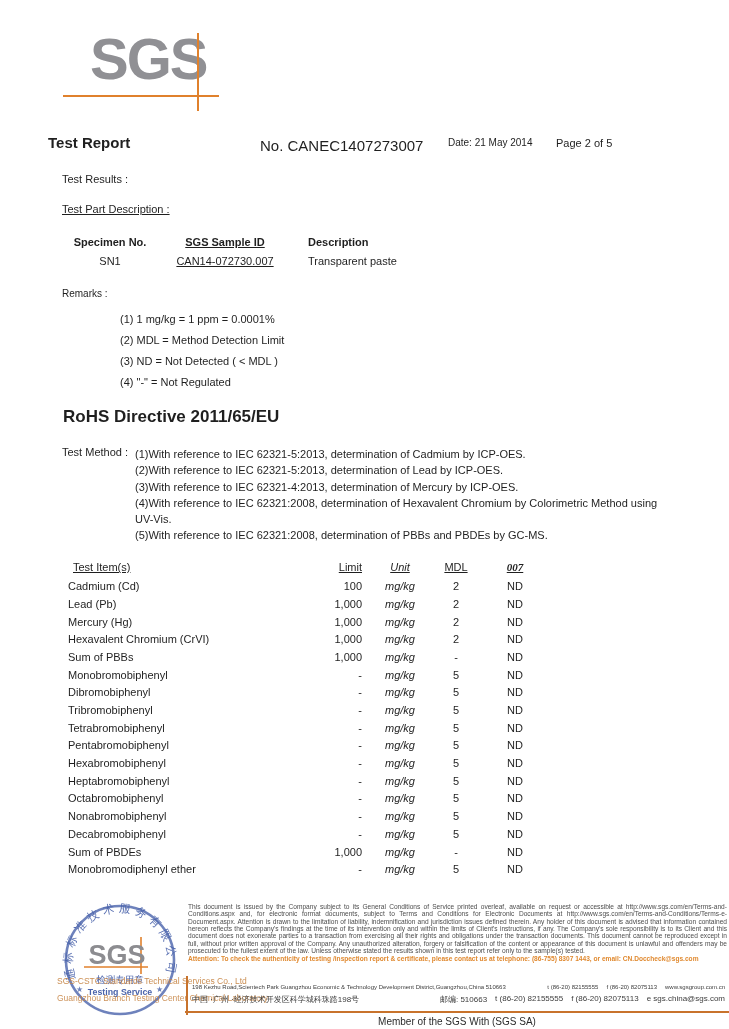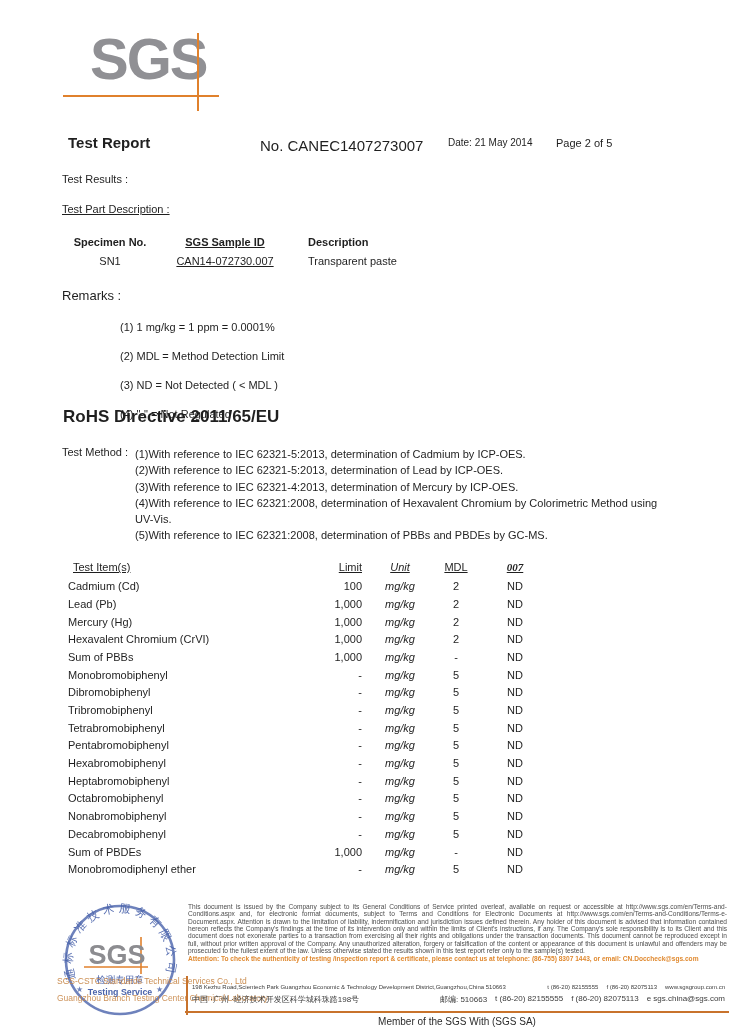--- a/index.html
+++ b/index.html
@@ -8,40 +8,40 @@
           font-family:"Liberation Sans", sans-serif; color:#1f1f1f; overflow:hidden; }
   .abs { position:absolute; }
 
   
   .logo-text { position:absolute; left:90px; top:30px; font-size:58px; font-weight:bold;
                color:#909094; letter-spacing:-2px; line-height:1; }
   .logo-hline { position:absolute; left:63px; top:95px; width:156px; height:2px; background:#e0812c; }
   .logo-vline { position:absolute; left:197px; top:33px; width:2px; height:78px; background:#e0812c; }
 
   
-  .hdr-title { left:68px; top:134px; font-size:15px; font-weight:bold; }
+  .hdr-title { left:48px; top:134px; font-size:15px; font-weight:bold; }
   .hdr-no   { left:260px; top:137px; font-size:15px; }
   .hdr-date { left:448px; top:137px; font-size:10px; }
   .hdr-page { left:556px; top:137px; font-size:11px; }
 
   .lbl-results { left:62px; top:173px; font-size:11px; }
   .lbl-partdesc { left:62px; top:203px; font-size:11px; text-decoration:underline; }
 
   
   .stable { left:68px; top:236px; width:500px; font-size:11px; }
   .srow { display:flex; }
   .srow + .srow { margin-top:7px; }
   .s-c1 { width:84px; text-align:center; }
   .s-c2 { width:130px; text-align:center; margin-left:8px;text-decoration:underline; }
   .s-c3 { margin-left:18px; text-align:left; }
   .shead .s-c1, .shead .s-c2, .shead .s-c3 { font-weight:bold; }
 
-  .lbl-remarks { left:62px; top:288px; font-size:13px; }
+  .lbl-remarks { left:62px; top:288px; font-size:10px; }
   .remarks { left:120px; top:309px; font-size:11px; }
-  .remark { line-height:20.9px;margin-top:8px; }
+  .remark { line-height:20.9px; }
 
   .rohs { left:63px; top:407px; font-size:17px; font-weight:bold; }
 
   .lbl-method { left:62px; top:446px; font-size:11px; }
   .methods { left:135px; top:446px; width:530px; font-size:11px; }
   .method { line-height:16.3px; }
 
   
   .rtable { left:68px; top:561px; width:488px; font-size:11px; }
   .rrow { display:flex; height:17.7px; }

